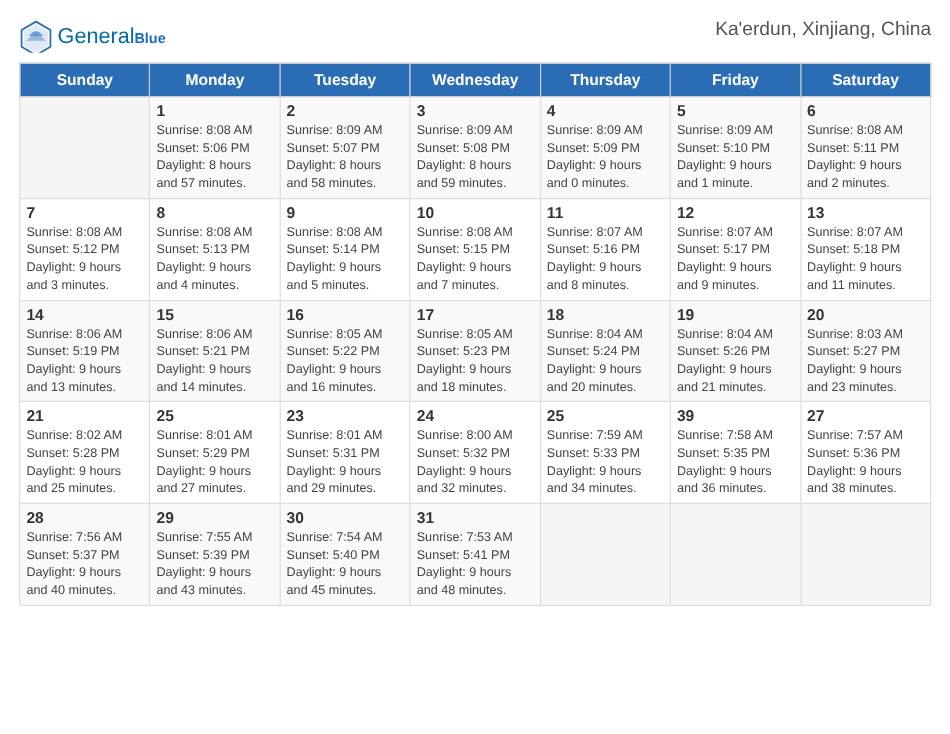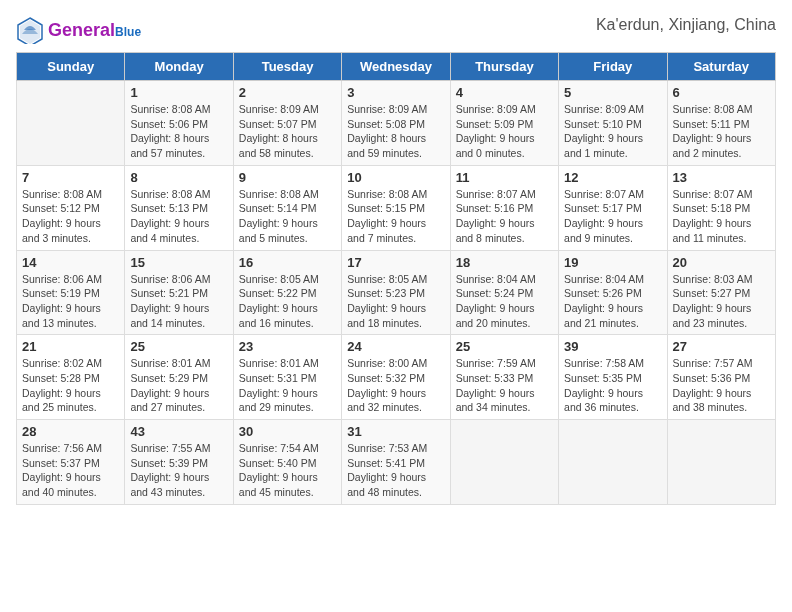--- a/index.html
+++ b/index.html
@@ -16,22 +16,22 @@
       align-items: flex-start;
       margin-bottom: 8px;
     }
     .logo {
       display: flex;
       align-items: center;
       gap: 4px;
     }
     .logo-text-general {
       font-size: 18px;
-      font-weight: bold;
-      color: #a21caf;
+      font-weight: normal;
+      color: #0369a1;
     }
     .logo-text-blue {
       font-size: 12px;
       font-weight: bold;
       color: #1a6bbf;
     }
     .logo-icon {
       width: 28px;
       height: 28px;
     }
@@ -239,21 +239,21 @@
           <span class="day-number">27</span>
           <div class="day-info">Sunrise: 7:57 AM<br>Sunset: 5:36 PM<br>Daylight: 9 hours<br>and 38 minutes.</div>
         </td>
       </tr>
       <tr>
         <td>
           <span class="day-number">28</span>
           <div class="day-info">Sunrise: 7:56 AM<br>Sunset: 5:37 PM<br>Daylight: 9 hours<br>and 40 minutes.</div>
         </td>
         <td>
-          <span class="day-number">43</span>
+          <span class="day-number">29</span>
           <div class="day-info">Sunrise: 7:55 AM<br>Sunset: 5:39 PM<br>Daylight: 9 hours<br>and 43 minutes.</div>
         </td>
         <td>
           <span class="day-number">30</span>
           <div class="day-info">Sunrise: 7:54 AM<br>Sunset: 5:40 PM<br>Daylight: 9 hours<br>and 45 minutes.</div>
         </td>
         <td>
           <span class="day-number">31</span>
           <div class="day-info">Sunrise: 7:53 AM<br>Sunset: 5:41 PM<br>Daylight: 9 hours<br>and 48 minutes.</div>
         </td>

